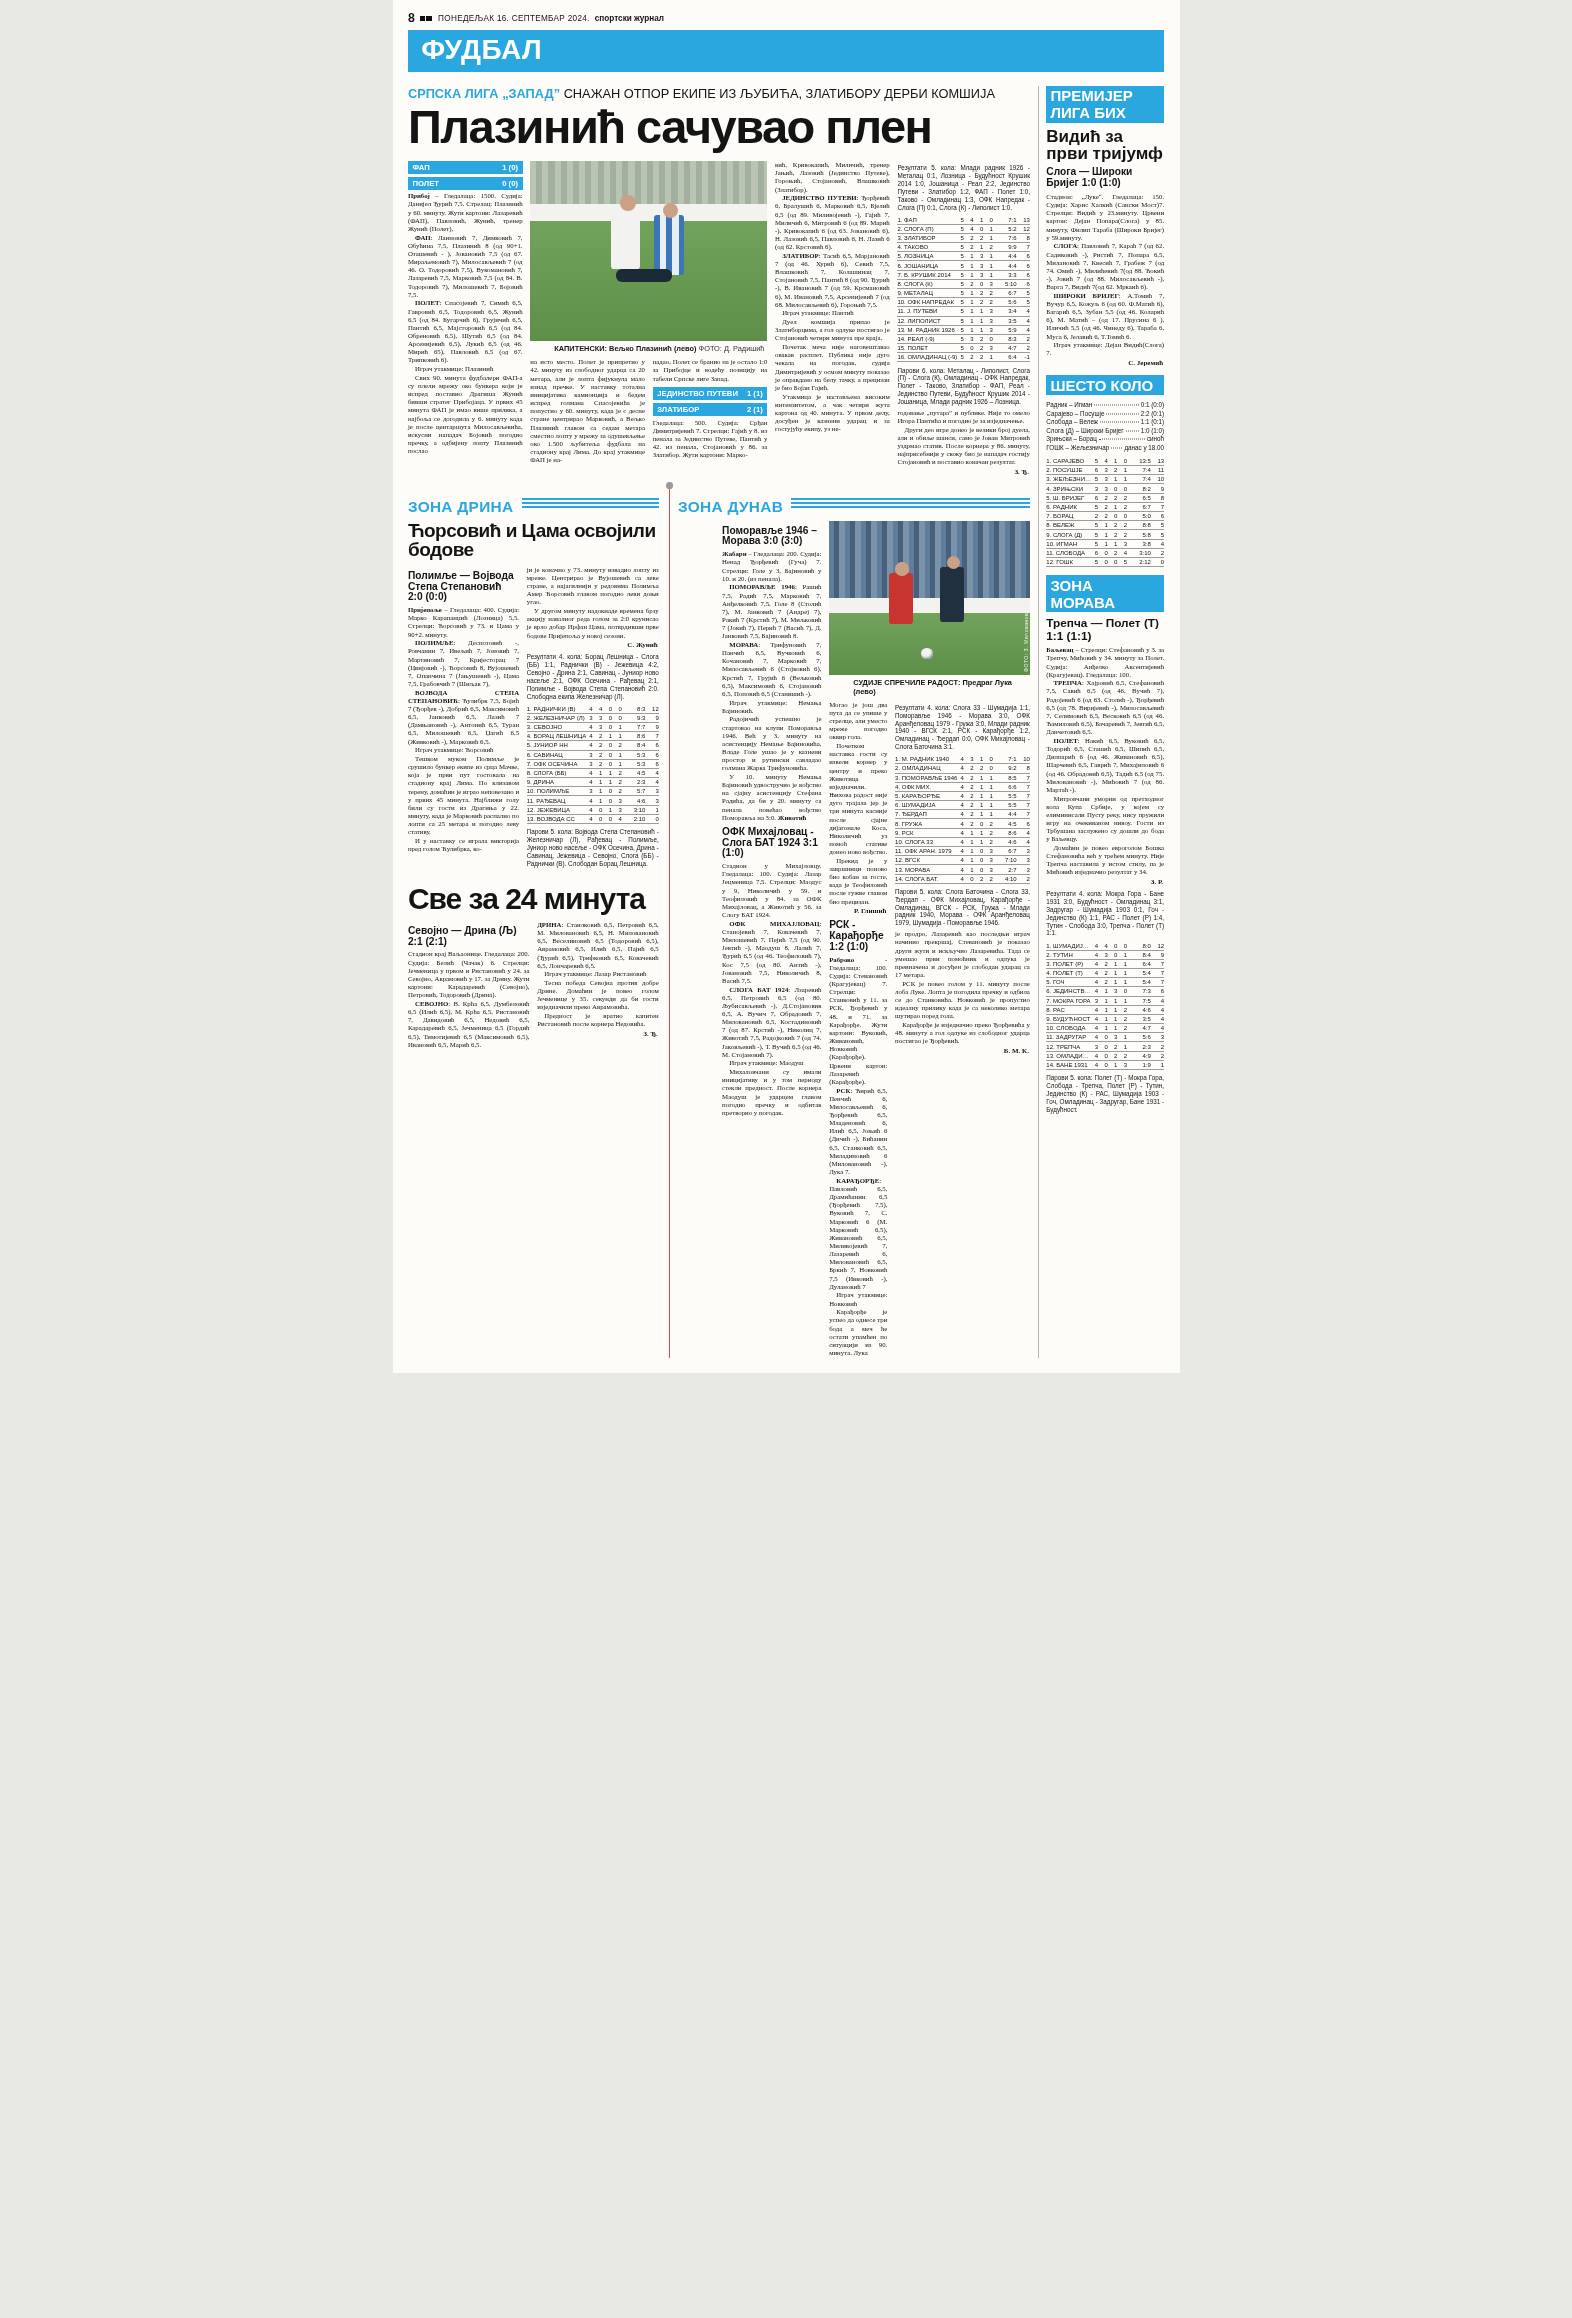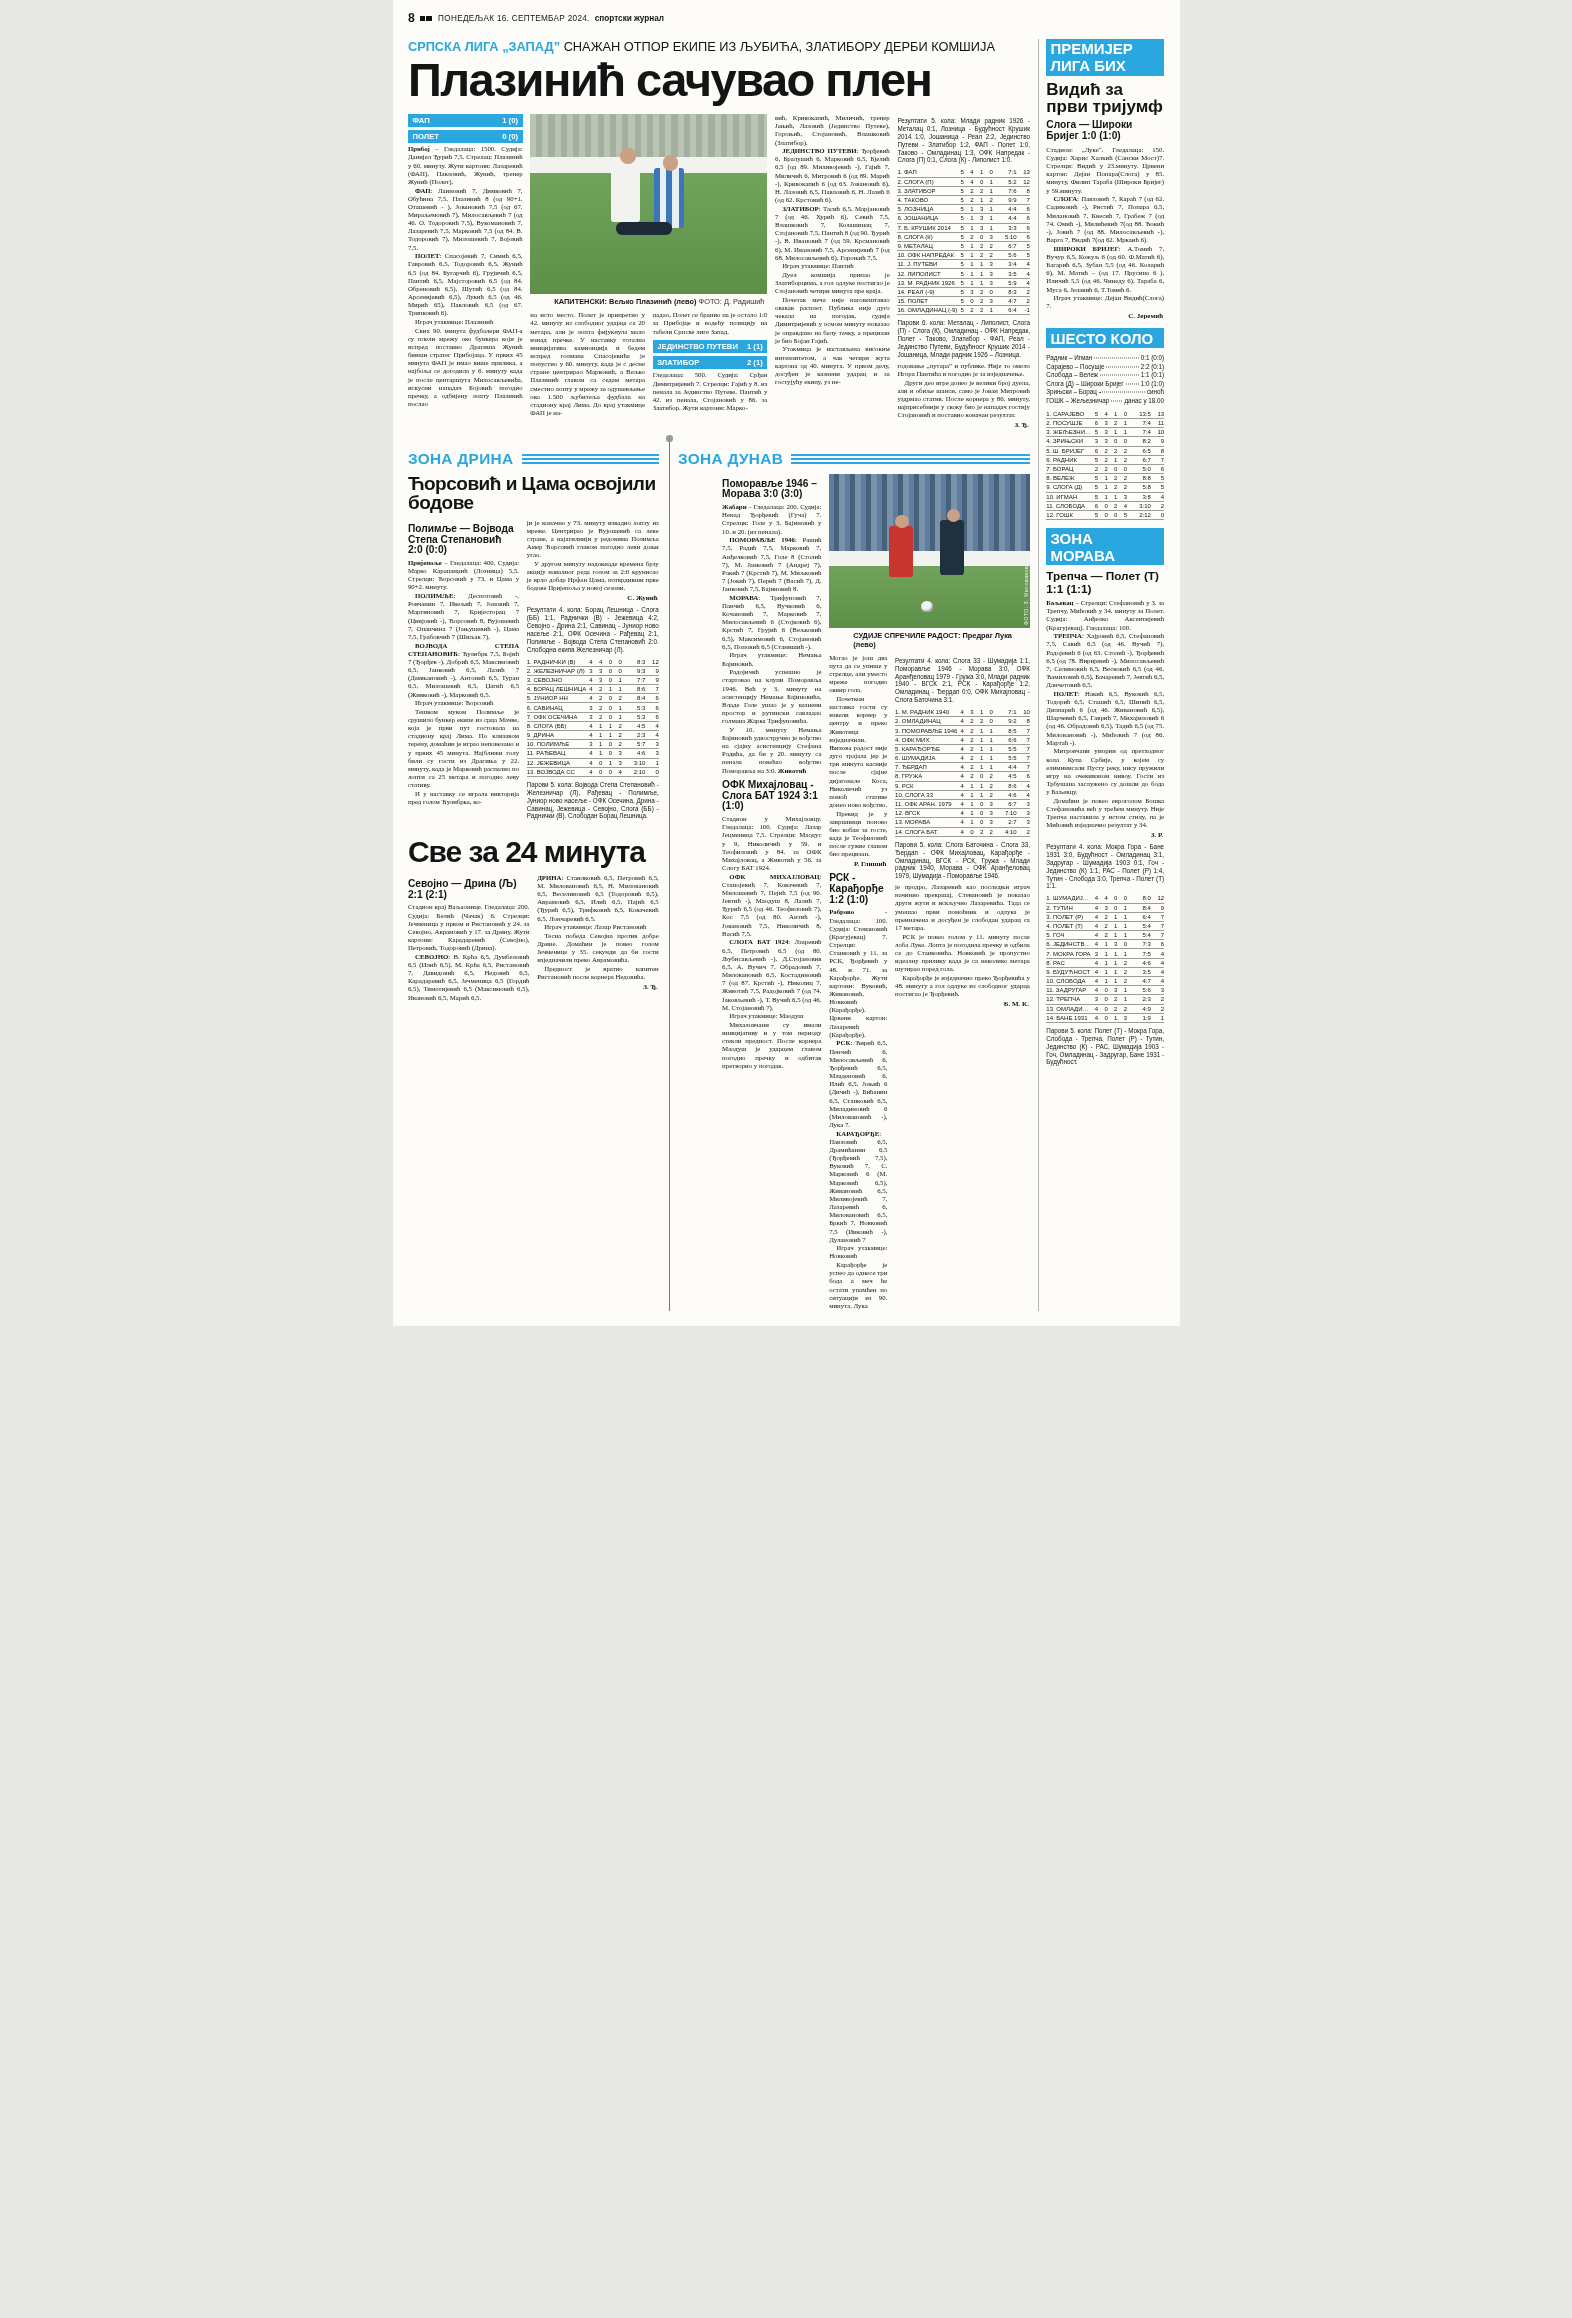--- a/index.html
+++ b/index.html
@@ -46,21 +46,21 @@
   .twocol{display:grid; grid-template-columns:1fr 1fr; gap:7.7px; margin-top:2px;}
   
   .league{font-family:"Liberation Sans",sans-serif; font-size:6px; margin:4.1px 0;}
   .trow{display:flex; align-items:center; border-bottom:0.5px solid #9d9d9d; padding:1.1px 0; white-space:nowrap;}
   .tname{flex:1; overflow:hidden; text-overflow:ellipsis;}
   .tnum{width:9.7px; text-align:center;}
   .tgoals{width:20.5px; text-align:right;}
   .tpts{width:13.3px; text-align:right;}
   .resnote{font-family:"Liberation Sans",sans-serif; font-size:6.3px; line-height:1.25; text-align:justify; margin:3.1px 0;}
   
-  .zonebar{display:flex; align-items:center; margin:13.3px 0 5.1px 0;}
+  .zonebar{display:flex; margin:13.3px 0 5.1px 0;}
   .zonelabel{font-family:"Liberation Sans",sans-serif; font-weight:800; font-size:15.4px; color:var(--accent); letter-spacing:0.3px;}
   .zstripes{flex:1; height:10.2px; margin-left:8.2px;
             background:repeating-linear-gradient(to bottom, var(--accent) 0 2px, transparent 2px 4.1px);}
   .zone-headline{font-family:"Liberation Sans",sans-serif; font-weight:800; font-size:19px; letter-spacing:-0.5px; line-height:1; margin:4.1px 0 7.2px 0;}
   .zones-grid{display:grid; grid-template-columns:41fr 59fr; gap:10.2px; margin-top:4.1px;}
   .dunav-wrap{border-left:1px solid #ef4444; padding-left:8.2px; position:relative;}
   .dunav-wrap::before{content:""; position:absolute; left:-4.1px; top:-2px; width:6.7px; height:6.7px; border-radius:50%; background:#9a9a9a;}
   .sve-headline{font-family:"Liberation Sans",sans-serif; font-weight:800; font-size:30px; letter-spacing:-1px; margin:11.3px 0 5.1px 0;}
   .dunav-grid{display:grid; grid-template-columns:1fr 2.02fr; gap:7.7px;margin-left:44px;}
   
@@ -88,20 +88,21 @@
 
 <div class="page">
 
   <div class="masthead">
     <span class="pagenum">8</span>
     <span><span class="sq"></span><span class="sq"></span></span>
     <span class="dateline">ПОНЕДЕЉАК 16. СЕПТЕМБАР 2024.</span>
     <span class="pubname">спортски журнал</span>
   </div>
 
+  <div class="fudbal">ФУДБАЛ</div>
 
   <div class="content">
 
     <div>
       <div class="kicker">
         <span class="klabel">СРПСКА ЛИГА „ЗАПАД”</span>
         <span class="ktext">СНАЖАН ОТПОР ЕКИПЕ ИЗ ЉУБИЋА, ЗЛАТИБОРУ ДЕРБИ КОМШИЈА</span>
       </div>
       <h1 class="main-headline">Плазинић сачувао плен</h1>
 

